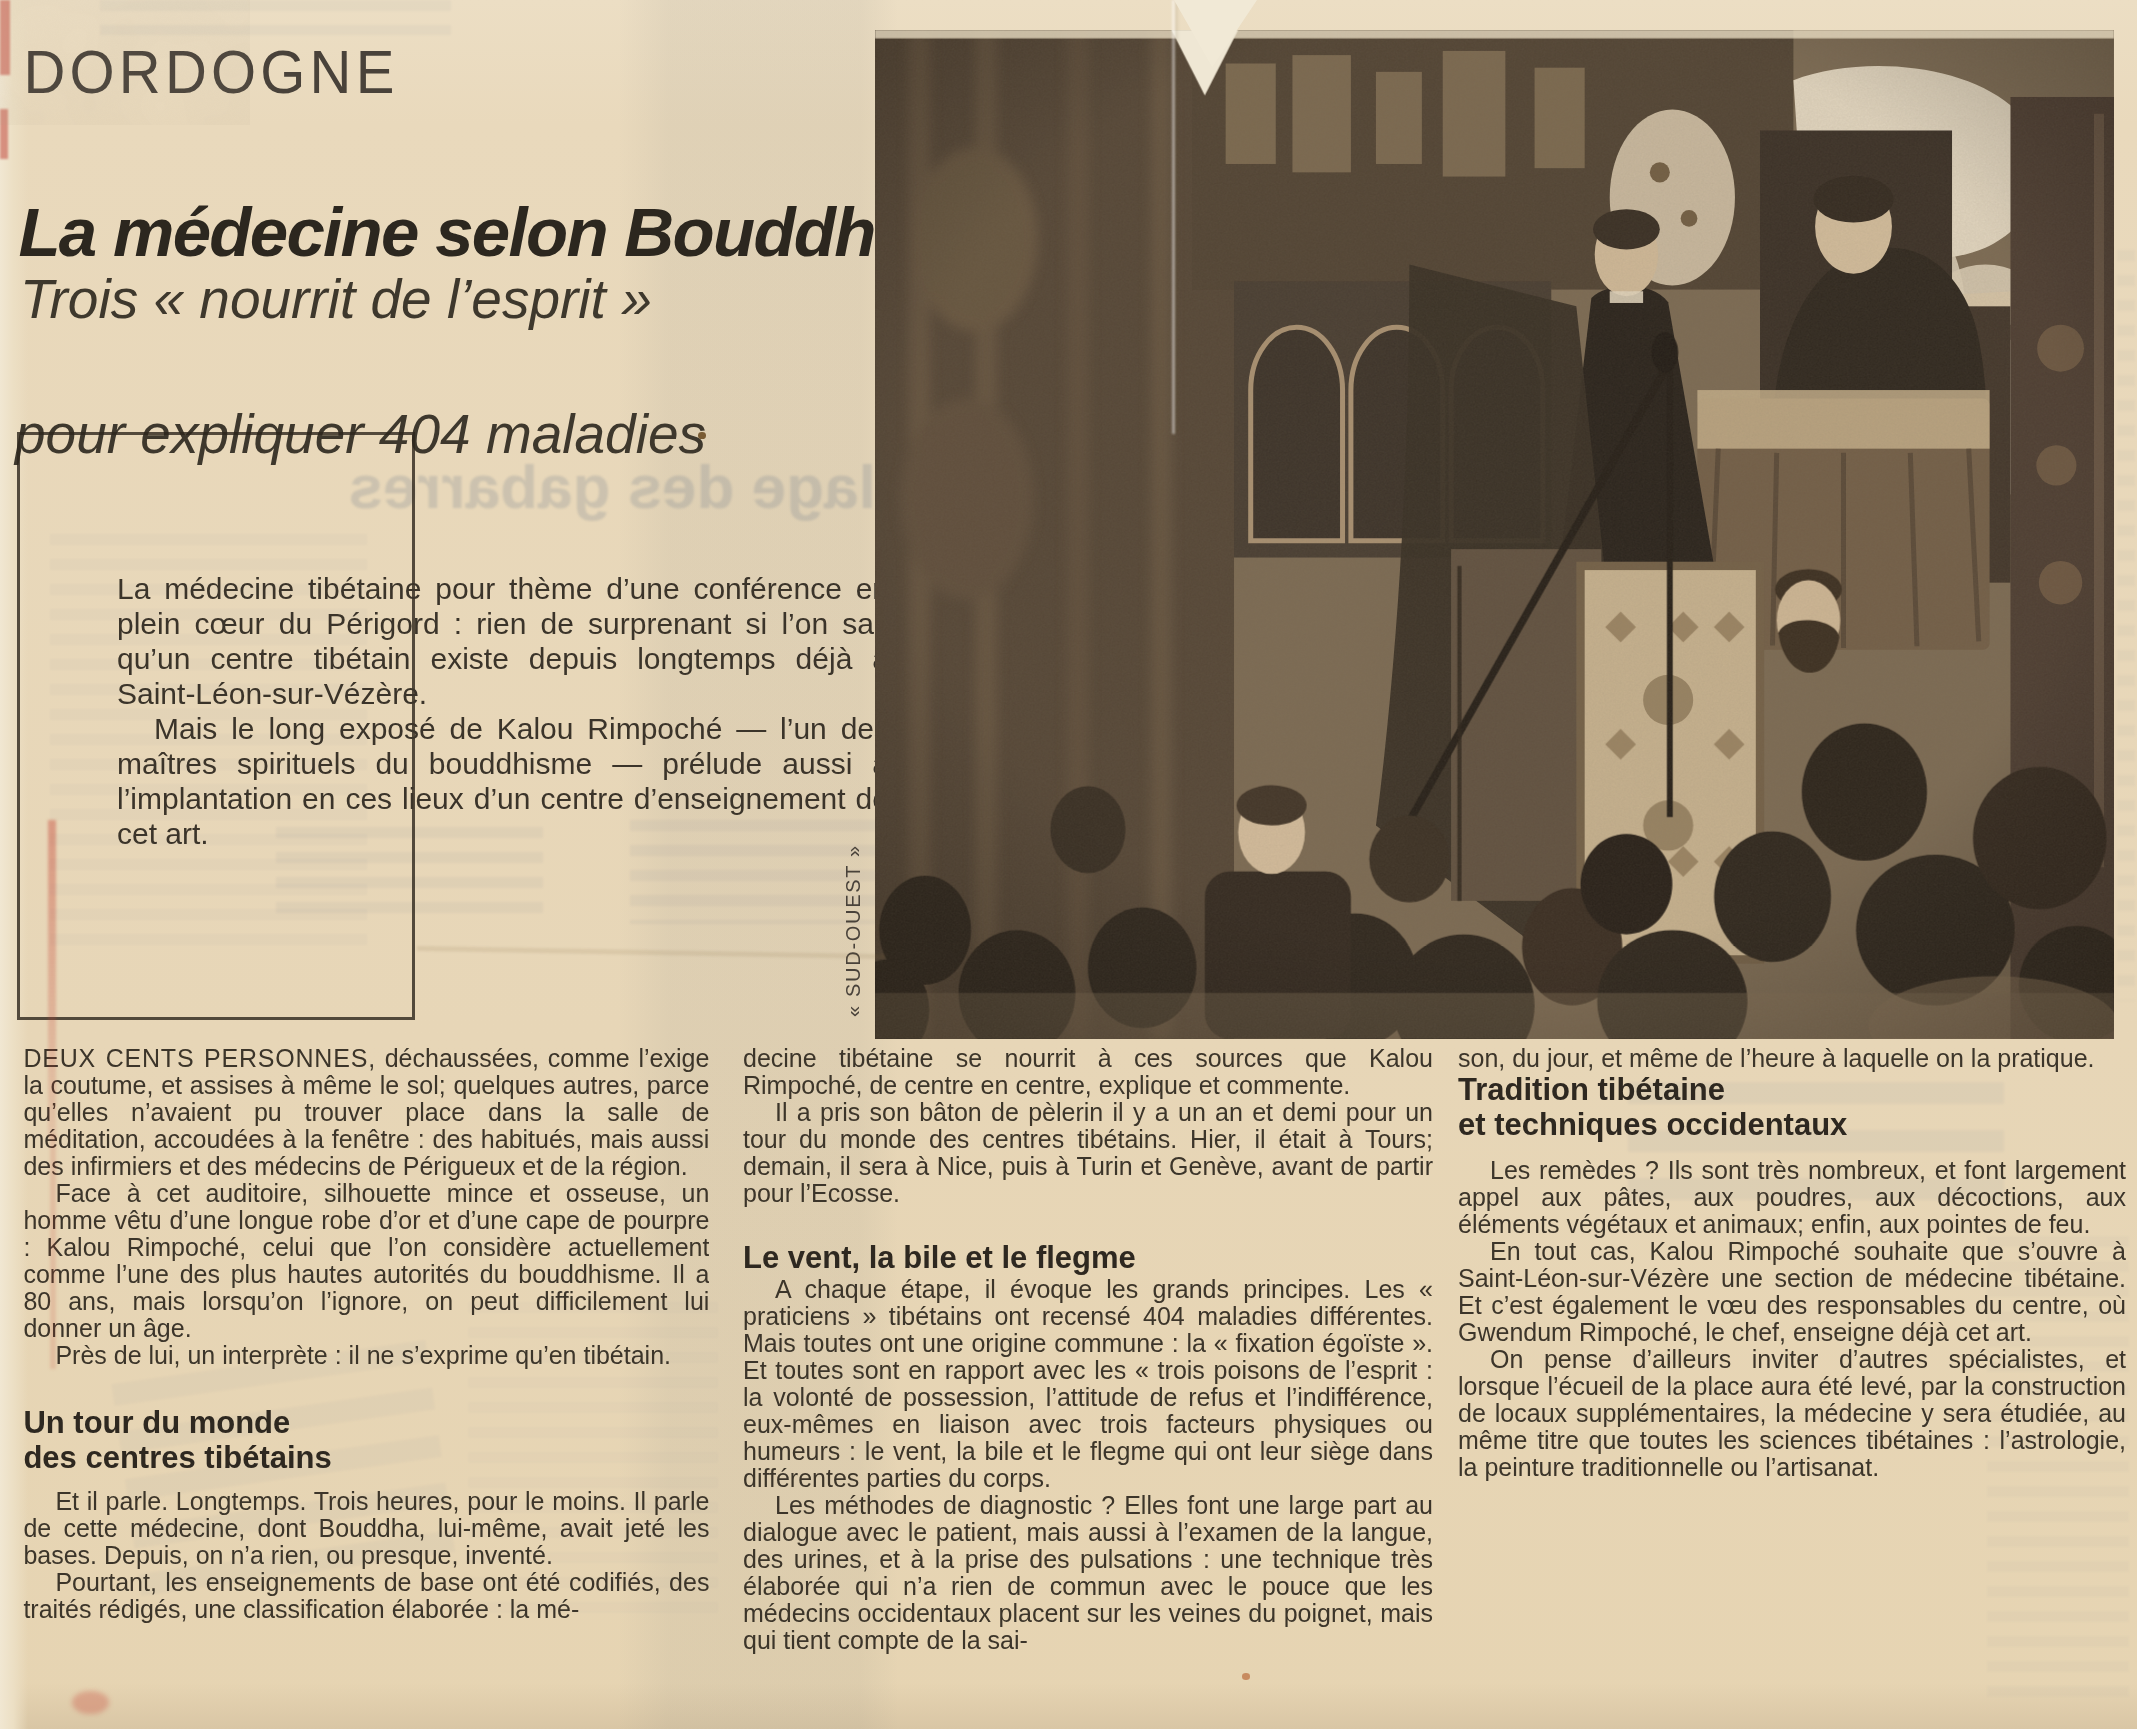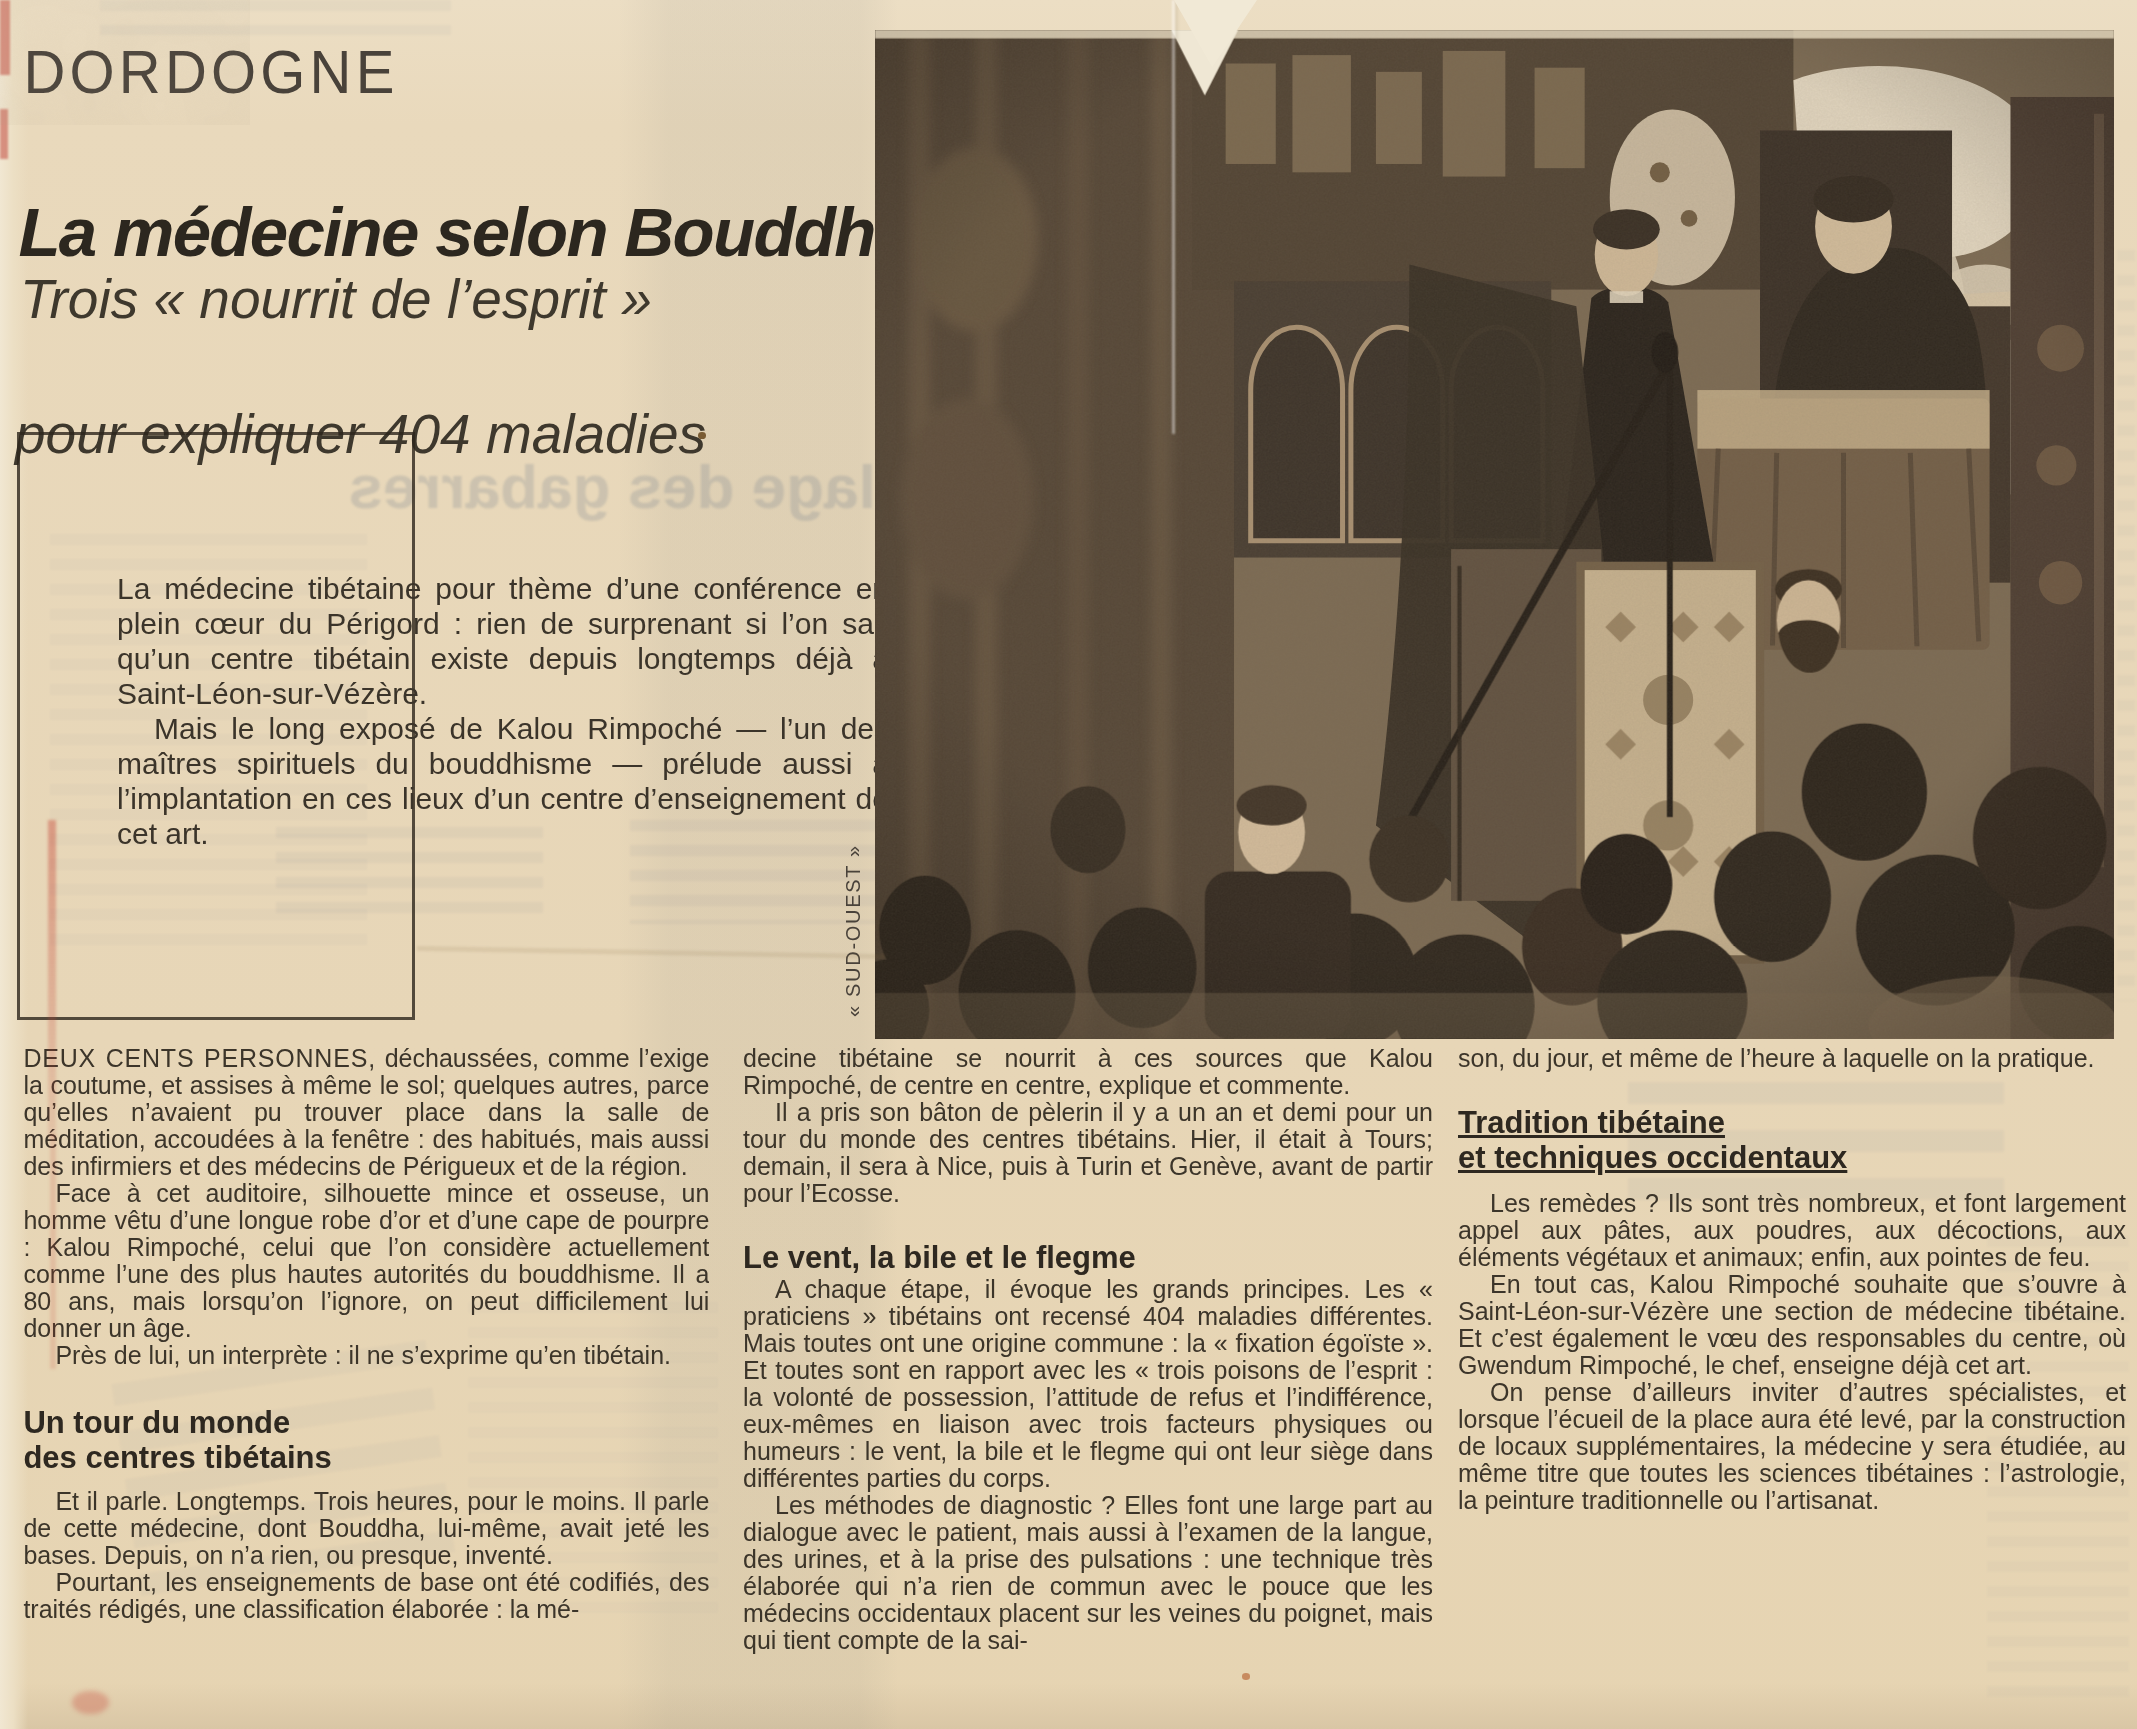--- a/index.html
+++ b/index.html
@@ -42,21 +42,21 @@
   .col p{margin:0;text-indent:32px;}
   .col p.flush{text-indent:0;}
   .col .lead-in{letter-spacing:0.8px;}
   .col h3{margin:0;font-size:31px;line-height:35px;font-weight:700;color:#2e2820;
     text-align:left;}
   .c1{left:23.4px;width:686px;}
   .c2{left:743px;width:690px;}
   .c3{left:1458px;width:668px;}
   .c1 h3{margin-top:36px;margin-bottom:13.4px;}
   .c2 h3{margin-top:33px;margin-bottom:1px;}
-  .c3 h3{margin-top:33px;margin-bottom:15px;text-decoration:underline;}
+  .c3 h3{margin-bottom:15px;}
   
   .ghost{position:absolute;pointer-events:none;
     background:repeating-linear-gradient(180deg,rgba(108,120,138,0.10) 0 11px,rgba(0,0,0,0) 11px 25px);
     filter:blur(1.3px);}
   .ghost-bold{background:repeating-linear-gradient(180deg,rgba(105,118,140,0.13) 0 22px,rgba(0,0,0,0) 22px 48px);}
   .mirror-head{position:absolute;left:213px;top:451px;width:680px;
     font-size:62px;font-weight:700;color:rgba(104,118,138,0.22);
     transform:scaleX(-1);filter:blur(1.3px);white-space:nowrap;pointer-events:none;}
   .red-streak{position:absolute;left:48px;top:820px;width:7.5px;height:317px;
     background:linear-gradient(180deg,rgba(196,66,52,0.42),rgba(196,66,52,0.12));

